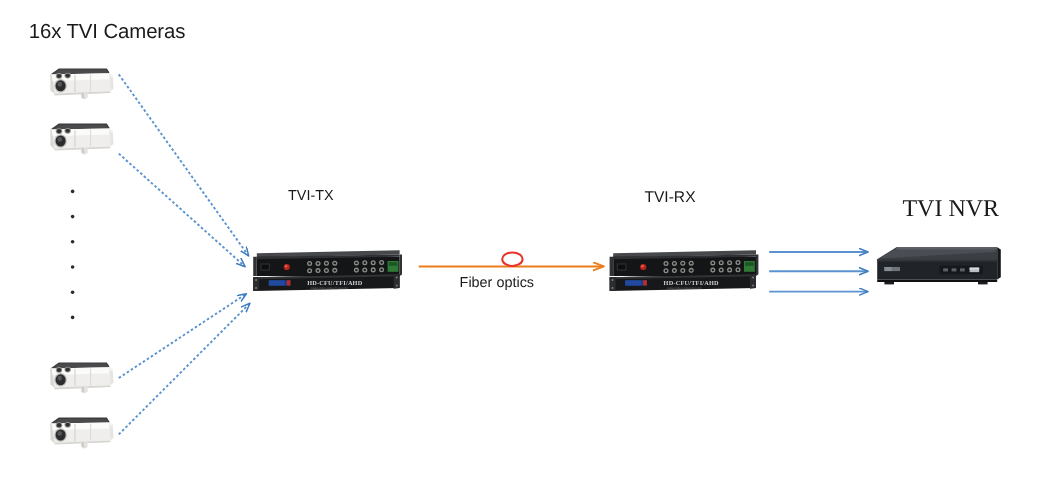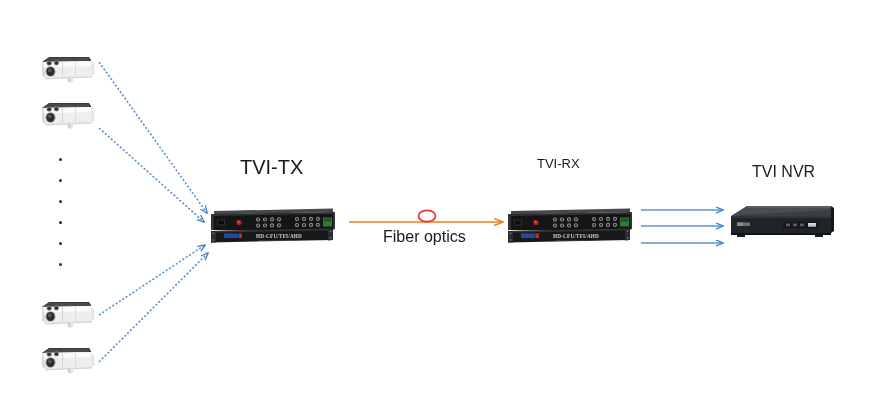--- a/index.html
+++ b/index.html
@@ -22,24 +22,24 @@
     color: #1a1a1a;
     white-space: nowrap;
     line-height: 1;
   }
   #title-cameras {
     left: 24px;
     top: 18px;
     font-size: 17px;
     letter-spacing: -0.1px;
   }
-  #label-tx   { left: 240px; top: 157px; font-size: 20px; }
+  #label-tx   { left: 240px; top: 157px; font-size: 12px; }
   #label-rx   { left: 537px; top: 157px; font-size: 13px; }
-  #label-nvr  { left: 752px; top: 164px; font-size: 16px; }
-  #label-fiber{ left: 383px; top: 229px; font-size: 16px; }
+  #label-nvr  { left: 752px; top: 164px; font-size: 20px; font-family: Liberation Serif, serif; }
+  #label-fiber{ left: 383px; top: 229px; font-size: 12px; }
 
   
   #wires {
     position: absolute;
     left: 0; top: 0;
     width: 873px; height: 414px;
   }
 
   
   .camera {
@@ -64,20 +64,21 @@
 
   
   .nvr { position: absolute; width: 108px; height: 40px; }
   .nvr-svg { display: block; width: 108px; height: 40px; }
 </style>
 </head>
 <body>
 
 <div id="canvas">
 
+  <div class="lbl" id="title-cameras">16x TVI Cameras</div>
   <div class="lbl" id="label-tx">TVI-TX</div>
   <div class="lbl" id="label-rx">TVI-RX</div>
   <div class="lbl" id="label-nvr">TVI NVR</div>
   <div class="lbl" id="label-fiber">Fiber optics</div>
 
   <svg id="wires" viewBox="0 0 873 414">
     <defs>
       <marker id="bluehead" markerWidth="9" markerHeight="9" refX="7.2" refY="3.2" orient="auto" markerUnits="userSpaceOnUse">
         <path d="M0.4,0.3 L7.6,3.2 L0.4,6.1" fill="none" stroke="#3f7cc0" stroke-width="1.25" stroke-linecap="round" stroke-linejoin="round"></path>
       </marker>

